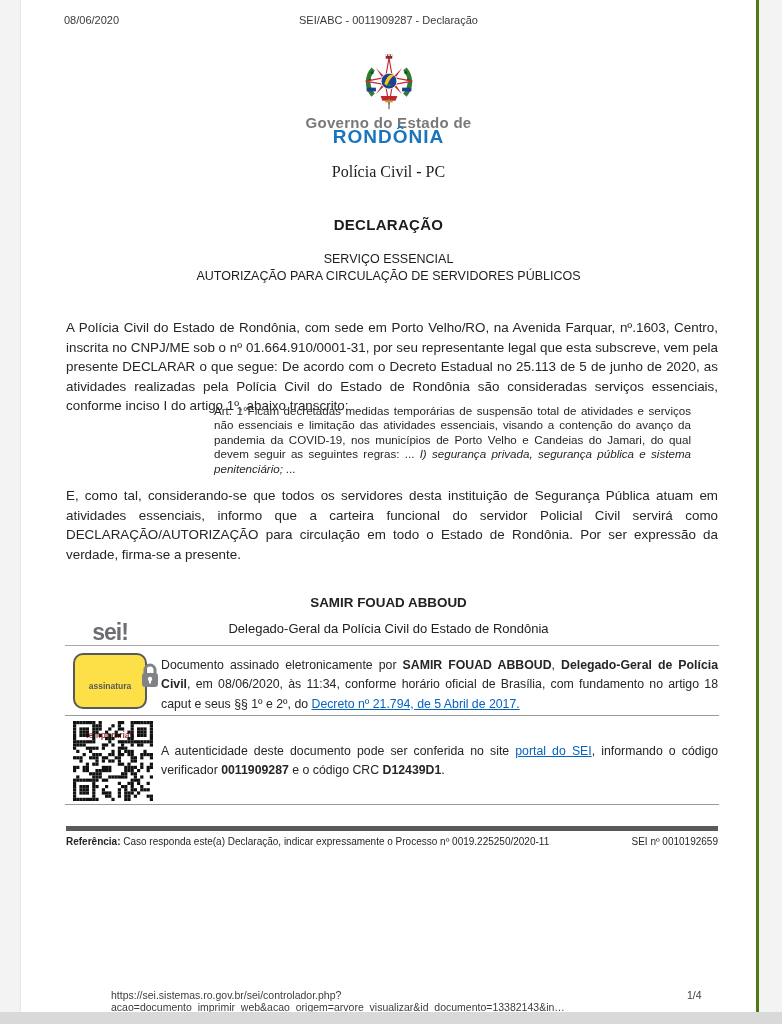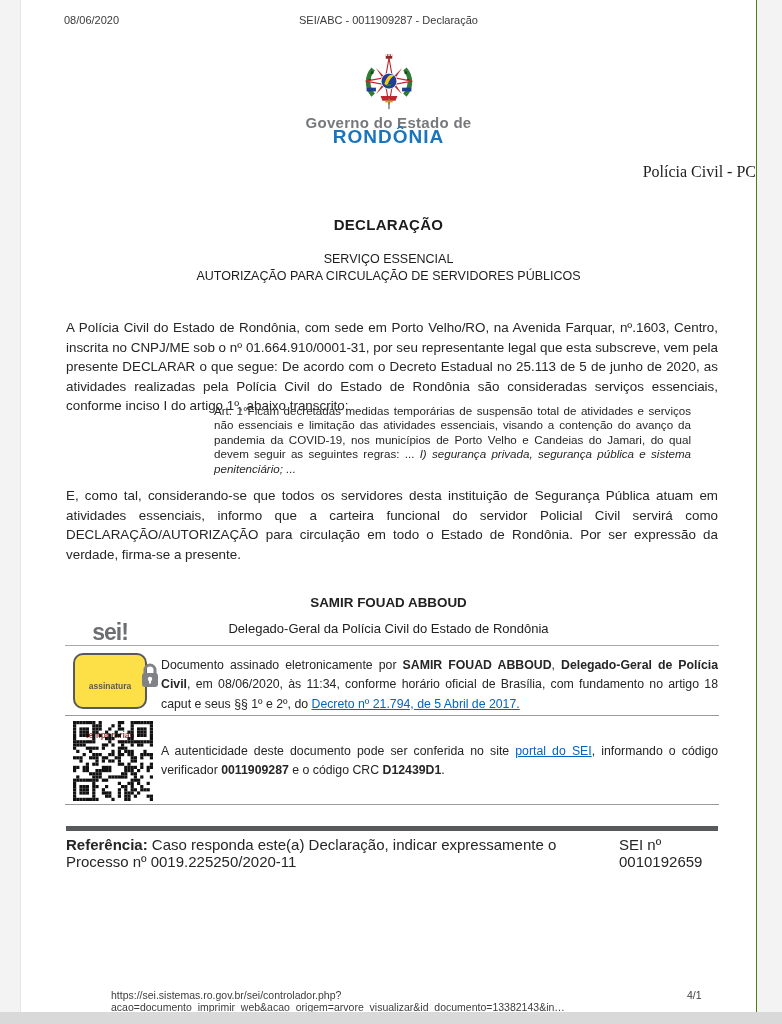--- a/index.html
+++ b/index.html
@@ -4,29 +4,29 @@
 <style>
   html,body{margin:0;padding:0;}
   body{
     width:782px;height:1024px;position:relative;overflow:hidden;
     background:#f3f3f3;
     font-family:"Liberation Sans","DejaVu Sans",sans-serif;
     color:#222;
   }
   .page{
     position:absolute;left:20px;top:0;width:735px;height:1013px;
-    background:#ffffff;border-left:1px solid #e6e6e6;border-right:1px solid #4d7c0f;
+    background:#ffffff;border-left:1px solid #e6e6e6;border-right:3px solid #4d7c0f;
   }
   .bottom-bar{position:absolute;left:0;top:1012px;width:782px;height:12px;background:#d9d9d9;}
   .abs{position:absolute;}
   .center{left:0;width:735px;text-align:center;}
   .print-header{font-size:11px;color:#3a3a3a;}
   .gov-label{font-size:15px;font-weight:600;color:#77787b;letter-spacing:.3px;}
   .state-name{font-size:19px;font-weight:bold;color:#1b75bc;letter-spacing:1px;}
-  .org-name{font-family:"Liberation Serif","DejaVu Serif",serif;font-size:16px;color:#1c1c1c;text-align:right;}
+  .org-name{font-family:"Liberation Serif","DejaVu Serif",serif;font-size:16px;color:#1c1c1c;}
   .doc-title{font-size:15px;font-weight:bold;color:#1c1c1c;letter-spacing:.3px;}
   .doc-subtitle{font-size:12.5px;line-height:17px;color:#1c1c1c;}
   .body-par{font-size:13.4px;line-height:19.5px;text-align:justify;color:#262626;margin-top:16px;}
   .quote{font-size:11.6px;line-height:14.4px;text-align:justify;color:#262626;}
   .quote .it{font-style:italic;}
   .dateline{font-size:13.4px;text-align:right;color:#262626;}
   .signer-name{font-size:13.4px;font-weight:bold;}
   .signer-role{font-size:13px;}
   .rule{border-top:1px solid #a9a9a9;height:0;}
   .rule-light{border-top:1px solid #9a9a9a;height:0;}
@@ -37,21 +37,21 @@
     width:70px;height:52px;border:2.5px solid #58595b;border-radius:10px;
     display:flex;flex-direction:column;align-items:center;justify-content:center;
     background:#fde047;
     gap:40px;
   }
   .sei-word{font-size:23px;font-weight:bold;color:#6d6e71;line-height:20px;letter-spacing:-1px;}
   .sei-sub{font-size:8.5px;line-height:9px;color:#58595b;font-weight:600;}
   .sei-sub.red{color:#a23f3b;}
   .lock-badge{position:absolute;}
   .thick-bar{background:#58595b;height:4.5px;}
-  .ref-row{display:flex;justify-content:space-between;font-size:15px;color:#262626;}
+  .ref-row{display:flex;justify-content:space-between;font-size:10px;color:#262626;}
   .footer-url{font-size:10.5px;color:#3c3c3c;}
   .qr svg{display:block;}
 </style>
 </head>
 <body>
 
 <div class="page">
 
   <div class="abs print-header" style="left:43px;top:14px;">08/06/2020</div>
   <div class="abs print-header center" style="top:14px;">SEI/ABC - 0011909287 - Declaração</div>
@@ -434,17 +434,17 @@
 
   <div class="abs rule-light" style="left:44px;top:804px;width:654px;"></div>
 
   <div class="abs thick-bar" style="left:45px;top:826px;width:652px;"></div>
   <div class="abs ref-row" style="left:45px;top:836px;width:652px;">
     <div><b>Referência:</b><span> Caso responda este(a) Declaração, indicar expressamente o Processo nº 0019.225250/2020-11</span></div>
     <div>SEI nº 0010192659</div>
   </div>
 
   <div class="abs footer-url" style="left:90px;top:989px;">https://sei.sistemas.ro.gov.br/sei/controlador.php?acao=documento_imprimir_web&amp;acao_origem=arvore_visualizar&amp;id_documento=13382143&amp;in…</div>
-  <div class="abs footer-url" style="left:666px;top:989px;">4/1</div>
+  <div class="abs footer-url" style="left:666px;top:989px;">1/4</div>
 
 </div>
 
 <div class="bottom-bar"></div>
 
 </body></html>

